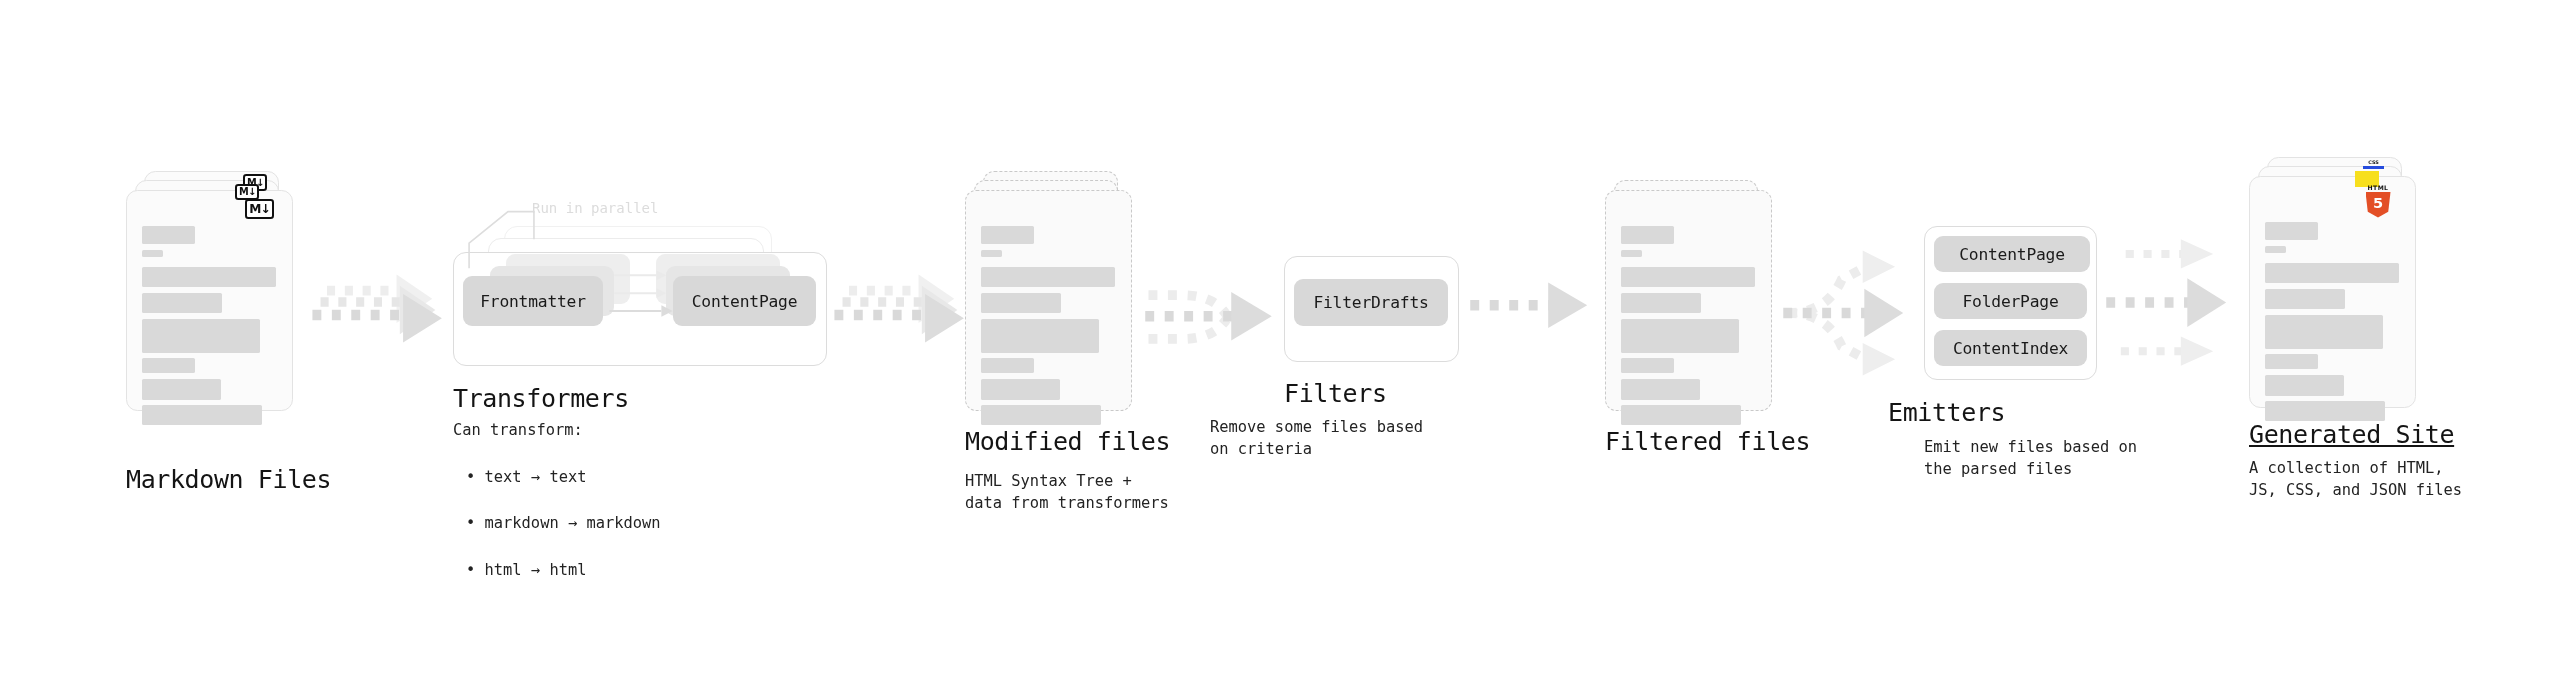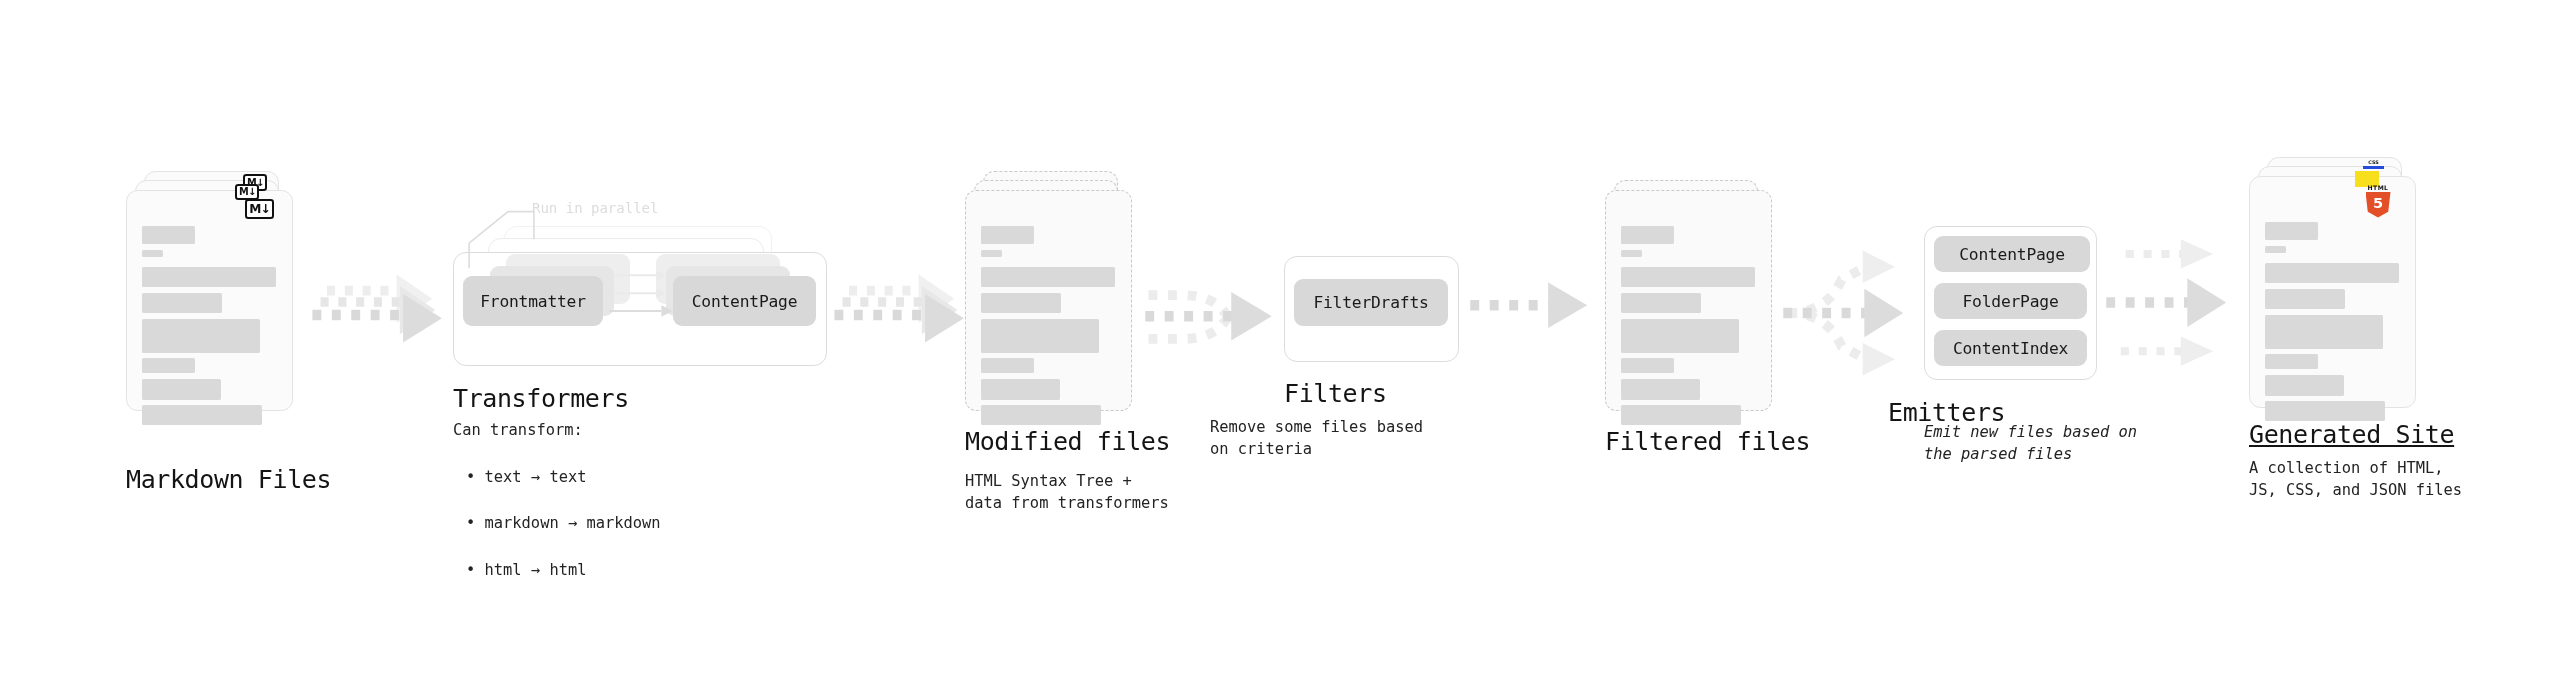--- a/index.html
+++ b/index.html
@@ -283,21 +283,21 @@
       <line x1="4" y1="95" x2="112" y2="95"></line>
     </g>
     <polygon points="104,65 152,95 104,125" fill="#dcdcdc"></polygon>
   </svg>
 
   <div class="group-box" style="left:1924px; top:226px; width:173px; height:154px;"></div>
   <div class="chip" style="left:1934px; top:236px; width:156px; height:36px;">ContentPage</div>
   <div class="chip" style="left:1934px; top:283px; width:153px; height:36px;">FolderPage</div>
   <div class="chip" style="left:1934px; top:330px; width:153px; height:36px;">ContentIndex</div>
   <div class="caption-title" style="left:1888px; top:398px;text-align:right;">Emitters</div>
-  <div class="caption-sub" style="left:1924px; top:421px;font-style:italic;">Emit new files based on
+  <div class="caption-sub" style="left:1924px; top:436px;">Emit new files based on
 the parsed files</div>
 
   <svg style="left:2103px; top:228px;" width="154" height="154" viewBox="0 0 190 190">
     <g fill="none" stroke="#ececec" stroke-width="10" stroke-dasharray="10 12">
       <line x1="28" y1="32" x2="100" y2="32"></line>
       <line x1="22" y1="152" x2="100" y2="152"></line>
     </g>
     <polygon points="96,14 136,32 96,50" fill="#eeeeee"></polygon>
     <polygon points="96,134 136,152 96,170" fill="#eeeeee"></polygon>
     <g fill="none" stroke="#d9d9d9" stroke-width="13" stroke-dasharray="11 13">

